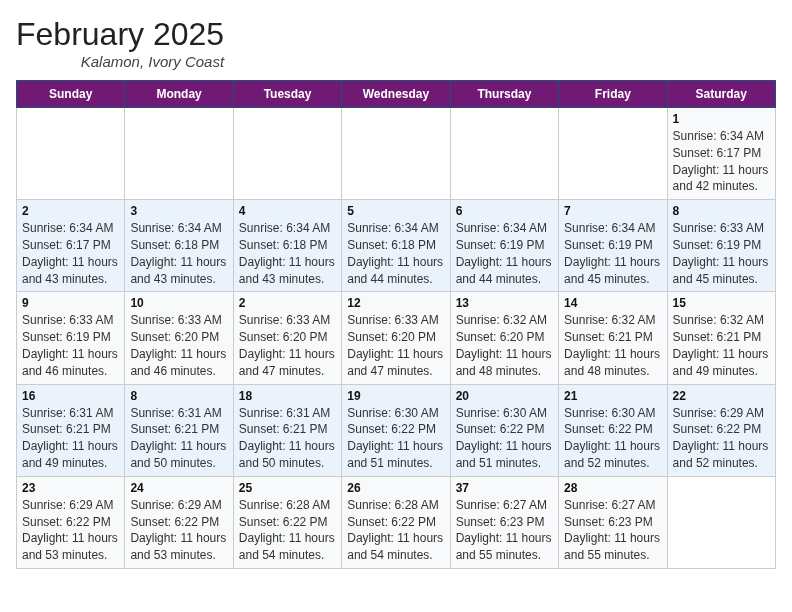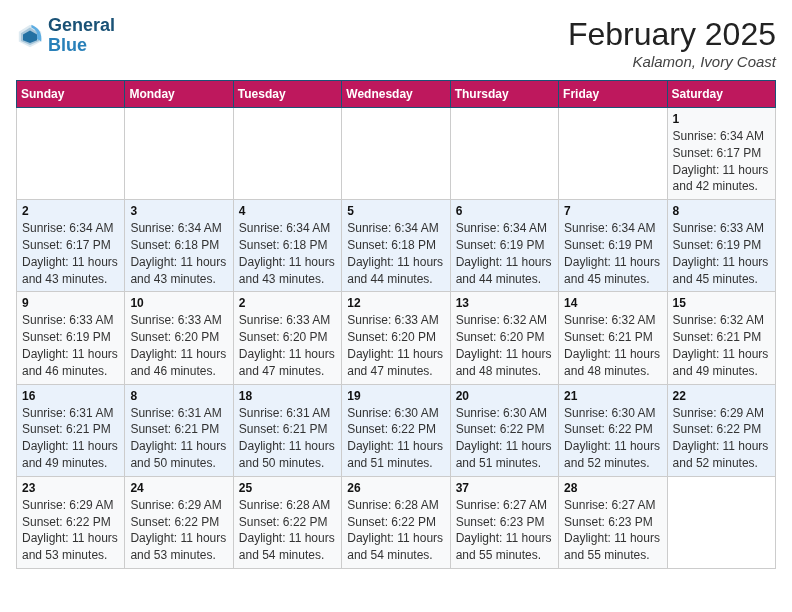--- a/index.html
+++ b/index.html
@@ -46,24 +46,24 @@
       font-size: 15px;
       color: #444;
       font-style: italic;
     }
     .calendar {
       width: 100%;
       border-collapse: collapse;
       font-size: 11px;
     }
     .calendar thead th {
-      background-color: #be185d;
+      background-color: #701a75;
       color: #fff;
       padding: 6px 4px;
-      text-align: left;
+      text-align: center;
       font-size: 12px;
       font-weight: bold;
       border: 1px solid #1a5276;
     }
     .calendar tbody td {
       vertical-align: top;
       padding: 4px 5px;
       border: 1px solid #ccc;
       width: calc(100% / 7);
       min-height: 80px;
@@ -88,32 +88,20 @@
       line-height: 1.4;
     }
     .empty-cell {
       background: #fff !important;
     }
   </style>
 </head>
 <body>
 
 <div class="header-area">
-  <div class="logo">
-    <svg class="logo-icon" viewBox="0 0 40 40">
-      <polygon points="20,4 36,14 36,28 20,36 4,28 4,14" fill="#2471a3" opacity="0.15"></polygon>
-      <polygon points="20,8 33,16 33,27 20,33 7,27 7,16" fill="#2471a3" opacity="0.3"></polygon>
-      <polygon points="20,12 30,18 30,26 20,30 10,26 10,18" fill="#2471a3"></polygon>
-      <path d="M22,4 Q38,10 36,28 L30,24 Q32,12 22,8 Z" fill="#5dade2"></path>
-    </svg>
-    <div class="logo-text">
-      <div>General</div>
-      <div><span>Blue</span></div>
-    </div>
-  </div>
   <div class="title-area">
     <div class="month-title">February 2025</div>
     <div class="location-title">Kalamon, Ivory Coast</div>
   </div>
 </div>
 
 <table class="calendar">
   <thead>
     <tr id="header-row">
         <th>Sunday</th>

